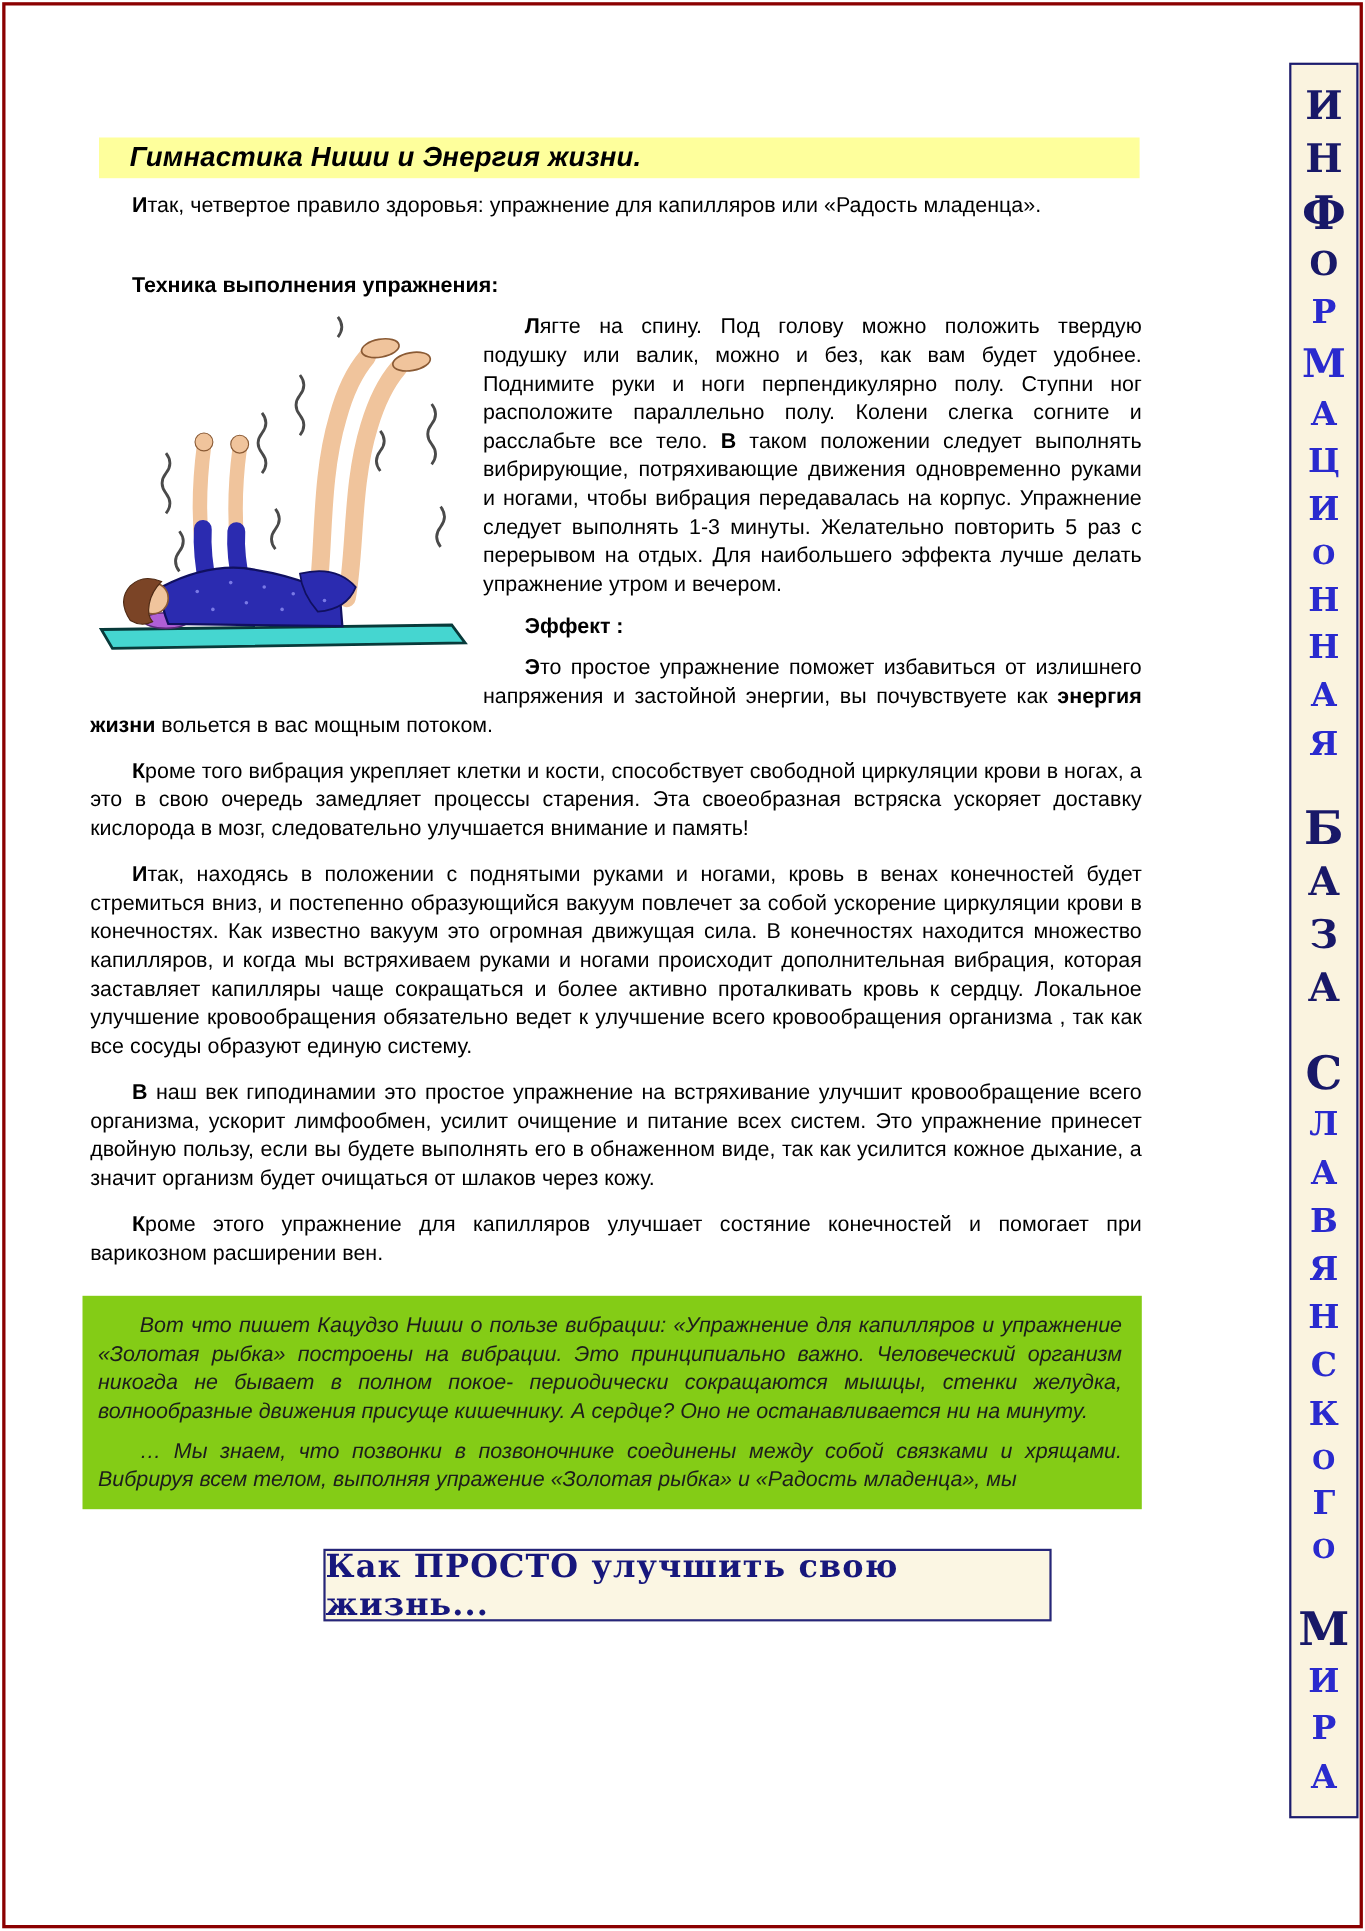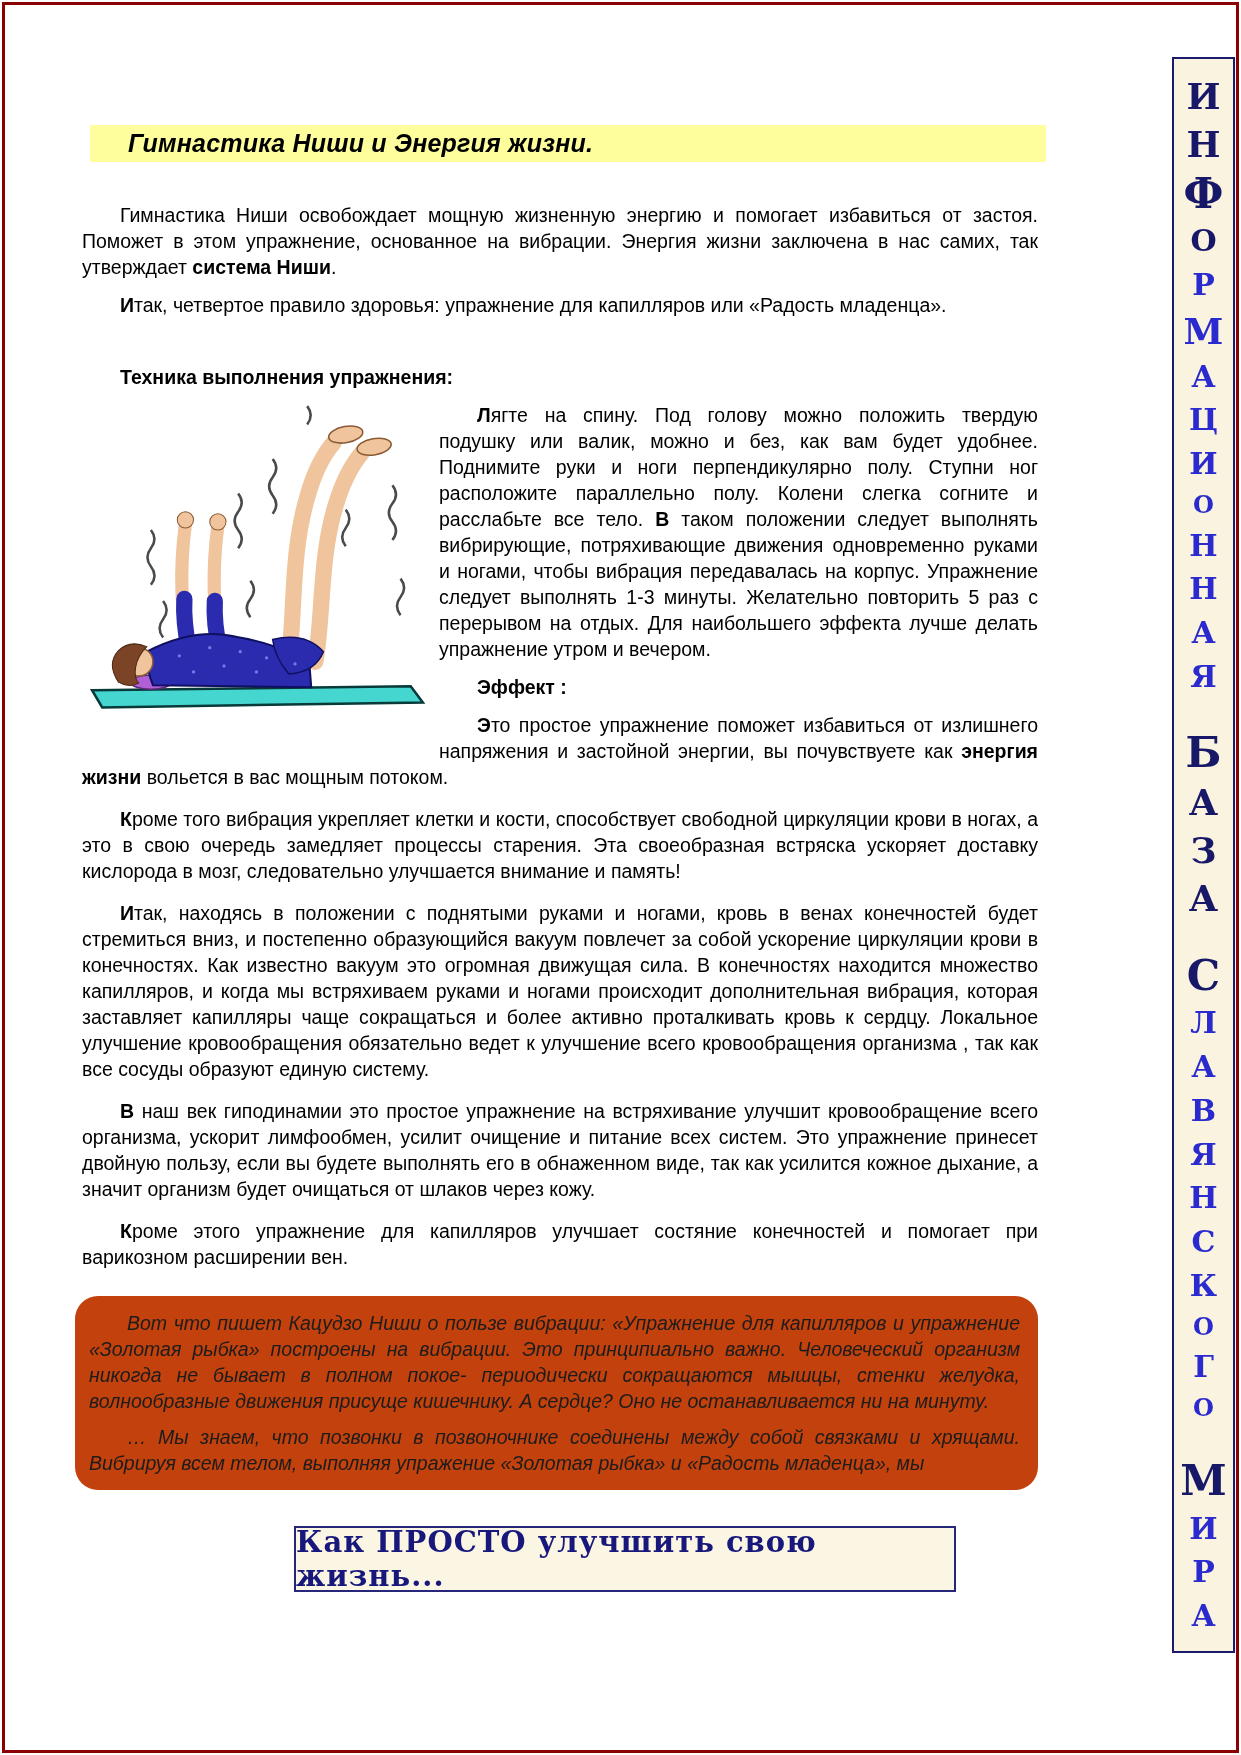--- a/index.html
+++ b/index.html
@@ -11,21 +11,21 @@
   .frame{
     position:absolute;left:2px;top:2px;right:2px;bottom:2px;
     border:3px solid #8b0000;pointer-events:none;z-index:5;
   }
   
   .main{
     position:absolute;left:82px;top:0;width:956px;
   }
   .title-bar{
     margin:125px 0 0 8px;width:946px;height:37px;
-    background:#feff9c;display:flex;align-items:center;padding-left:10px;
+    background:#feff9c;display:flex;align-items:center;
   }
   .title-bar .title{
     font-style:italic;font-weight:bold;font-size:25px;
     padding-left:28px;letter-spacing:.2px;
   }
   .para{
     margin:12px 0 0 0;font-size:19.5px;line-height:26px;
     text-align:justify;text-indent:38px;
   }
   .para b{font-weight:bold;}
@@ -35,22 +35,22 @@
     font-weight:bold;text-indent:38px;
   }
   .effect-head{font-weight:bold;}
   .clear{clear:both;}
   
   .figure-float{
     float:left;width:345px;height:338px;margin:10px 6px 4px 6px;
   }
   
   .quote-box{
-    margin:26px 0 0 -7px;width:963px;background:#c2410c;
-    padding:10px 18px 14px 14px;box-sizing:border-box;border-radius:23px;
+    margin:26px 0 0 -7px;width:963px;background:#84cc16;
+    padding:10px 18px 14px 14px;box-sizing:border-box;
   }
   .quote-box .para{
     font-style:italic;color:#1c1c1c;margin-top:10px;
   }
   .quote-box .para:first-child{margin-top:4px;}
   
   .banner{
     margin:36px 0 0 212px;width:662px;height:66px;
     background:#fbf6e3;border:2px solid #26267a;box-sizing:border-box;
     display:flex;align-items:center;justify-content:center;
@@ -80,21 +80,20 @@
 <body>
 
 <div class="frame"></div>
 
 <div class="main">
 
   <div class="title-bar">
     <span class="title">Гимнастика Ниши и Энергия жизни.</span>
   </div>
 
-  <p class="para p-first"><span>Гимнастика Ниши  освобождает   мощную  жизненную  энергию  и  помогает  избавиться  от застоя. Поможет в этом упражнение, основанное на вибрации. Энергия жизни заключена в нас самих, так утверждает  </span><b>система Ниши</b><span>.</span></p>
   <p class="para"><b>И</b><span>так, четвертое правило здоровья: упражнение для капилляров или «Радость младенца».</span></p>
 
   <h3 class="subhead">Техника выполнения упражнения:</h3>
 
   <div class="figure-float">
     <svg width="345" height="338" viewBox="0 0 340 333">
 
       <g stroke="#4a4a4a" stroke-width="2.5" fill="none">
         <path d="M62 128 q7 9 0 18 q-7 9 0 18 q7 9 0 18"></path>
         <path d="M74 198 q7 9 0 18 q-7 9 0 18"></path>

